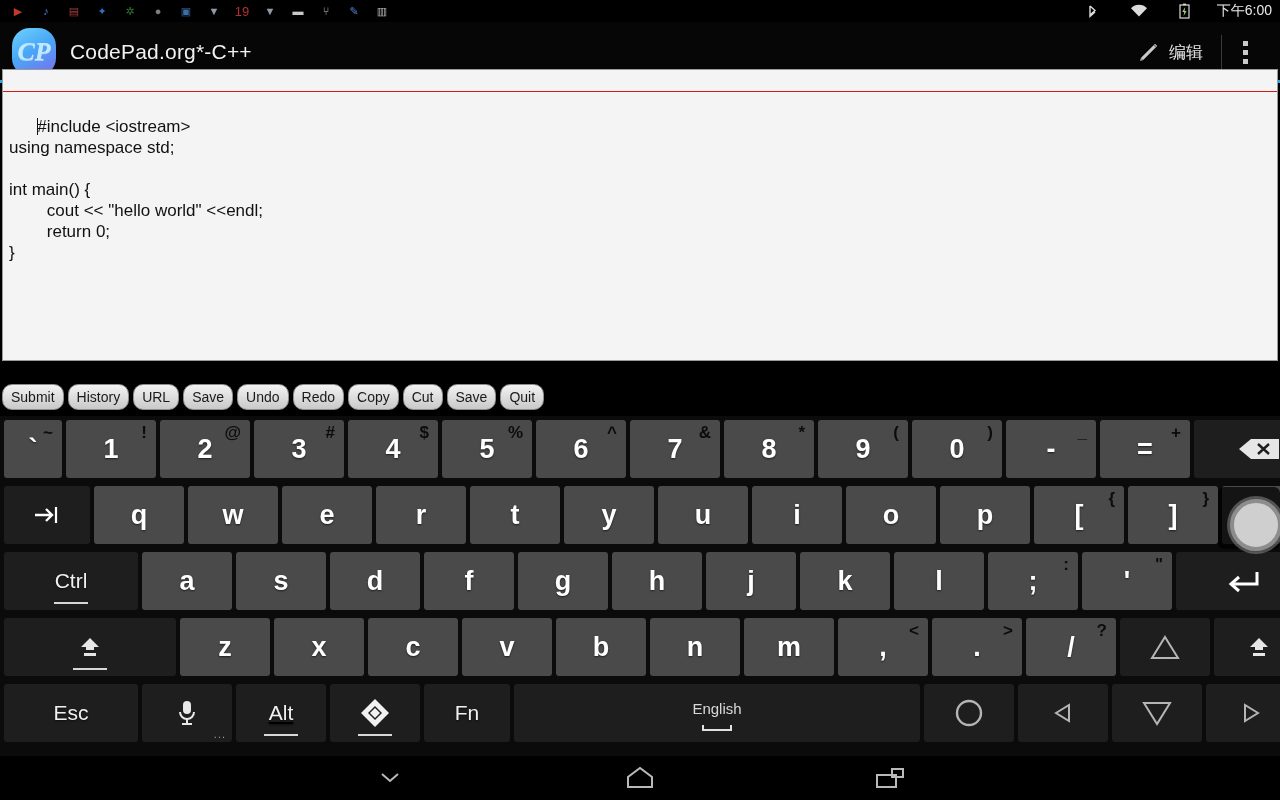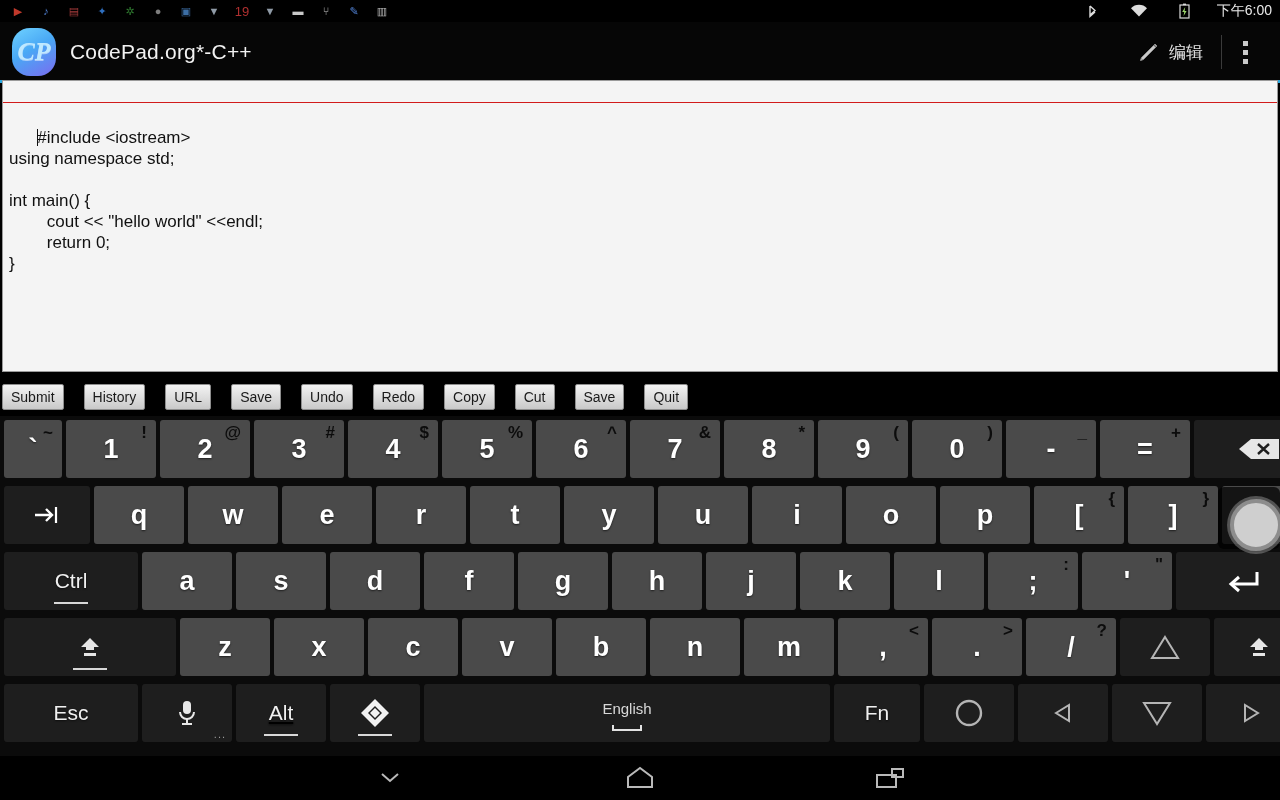--- a/index.html
+++ b/index.html
@@ -23,31 +23,31 @@
   .ab-right{margin-left:auto;display:flex;align-items:center;height:100%;padding-right:18px;}
   .edit-btn{display:flex;align-items:center;gap:8px;padding:0 12px;height:100%;}
   .pencil{width:24px;height:24px;display:block;}
   .edit-lbl{color:#e9e9e9;font-size:17px;}
   .ab-div{width:1px;height:34px;background:#3a3a3a;margin:0 6px;}
   .overflow{width:34px;height:100%;display:flex;flex-direction:column;align-items:center;justify-content:center;gap:4px;}
   .odot{width:5px;height:5px;background:#c9c9c9;}
   .accent-line{position:absolute;left:0;top:80px;width:1280px;height:3px;background:#2aa8e0;}
 
   
-  .editor{position:absolute;left:2px;top:80px;width:1276px;height:292px;background:#f4f4f4;
+  .editor{position:absolute;left:2px;top:69px;width:1276px;height:292px;background:#f4f4f4;
           border:1px solid #9a9a9a;box-sizing:border-box;overflow:hidden;}
   .code{font-family:"Liberation Sans",sans-serif;font-size:17px;color:#111;line-height:21px;
         padding:4px 6px 0 6px;white-space:pre;position:relative;}
   .caret{display:inline-block;width:1px;height:17px;background:#111;vertical-align:-3px;margin-right:-1px;}
   .redline{position:absolute;left:0;top:21px;width:1274px;height:1px;background:#d11b1b;}
 
   
   .toolbar{position:absolute;left:0;top:382px;width:1280px;height:30px;background:#000;display:flex;align-items:center;}
-  .tb-btn{height:26px;margin-right:20px;padding:0 8px;display:flex;align-items:center;justify-content:center;
-          font-size:14px;color:#1a1a1a;border:1px solid #8e8e8e;border-radius:2px;
+  .tb-btn{height:26px;margin-right:4px;padding:0 8px;display:flex;align-items:center;justify-content:center;
+          font-size:14px;color:#1a1a1a;border:1px solid #8e8e8e;border-radius:10px;
           background:linear-gradient(#f3f3f3,#c9c9c9);box-sizing:border-box;}
   .tb-btn:first-child{margin-left:2px;}
 
   
   .kb{position:absolute;left:0;top:416px;width:1280px;height:340px;background:#0b0b0b;}
   .krow{display:flex;width:1280px;height:66px;align-items:stretch;padding:2px 2px;box-sizing:border-box;}
   .key{margin:2px 2px;border-radius:3px;background:#4a4a4a;position:relative;display:flex;
        align-items:center;justify-content:center;box-sizing:border-box;}
   .key.dark{background:#1e1e1e;}
   .key .main{color:#fff;font-size:27px;font-weight:bold;text-shadow:0 1px 2px rgba(0,0,0,.6);}
@@ -407,31 +407,31 @@
         <div class="key dark" style="width: 90px; flex: 0 0 90px;">
           <span>
             <svg width="34" height="34" viewBox="0 0 34 34">
               <path d="M17 3 L31 17 L17 31 L3 17 Z" fill="#f2f2f2"></path>
               <path d="M17 10 L24 17 L17 24 L10 17 Z" fill="#1e1e1e"></path>
               <path d="M17 12 L22 17 L17 22 L12 17 Z" fill="#f2f2f2"></path>
             </svg>
           </span>
           <span class="under"></span>
         </div>
+        <div class="key dark" style="width: 86px; flex: 0 0 86px;">
+          <span class="main small lite">Fn</span>
+        </div>
         <div class="key dark" style="width: 406px; flex: 0 0 406px;">
           <span class="spacelbl">English</span>
           <span class="spacemark">
             <svg width="34" height="12" viewBox="0 0 34 12">
               <path d="M3 3 L3 8 L31 8 L31 3" fill="none" stroke="#e2e2e2" stroke-width="2"></path>
             </svg>
           </span>
         </div>
-        <div class="key dark" style="width: 86px; flex: 0 0 86px;">
-          <span class="main small lite">Fn</span>
-        </div>
         <div class="key dark" style="width: 90px; flex: 0 0 90px;">
           <span>
             <svg width="34" height="34" viewBox="0 0 34 34">
               <circle cx="17" cy="17" r="12" fill="none" stroke="#b5b5b5" stroke-width="2.4"></circle>
             </svg>
           </span>
         </div>
         <div class="key dark" style="width: 90px; flex: 0 0 90px;">
           <span>
             <svg width="26" height="26" viewBox="0 0 26 26">

